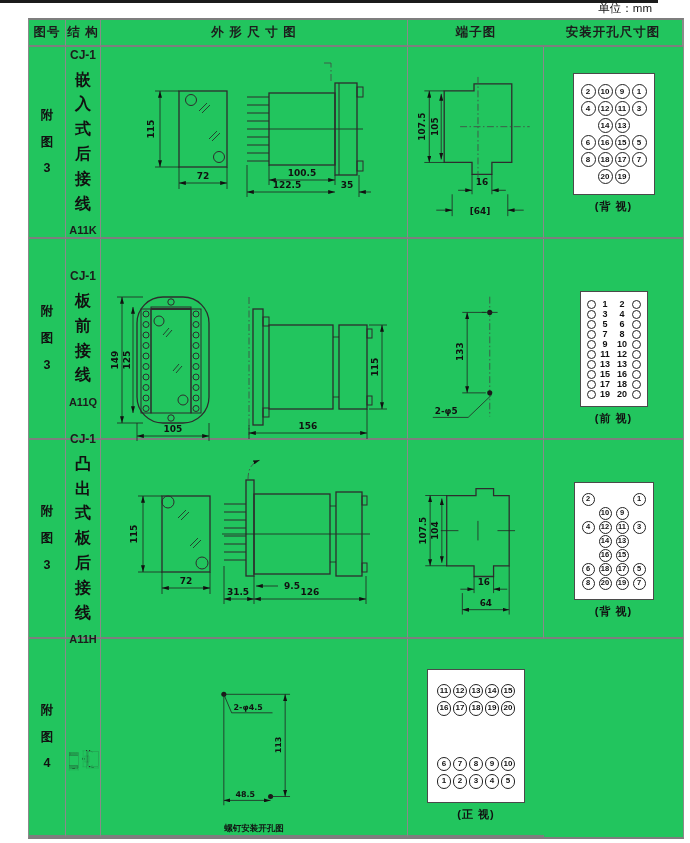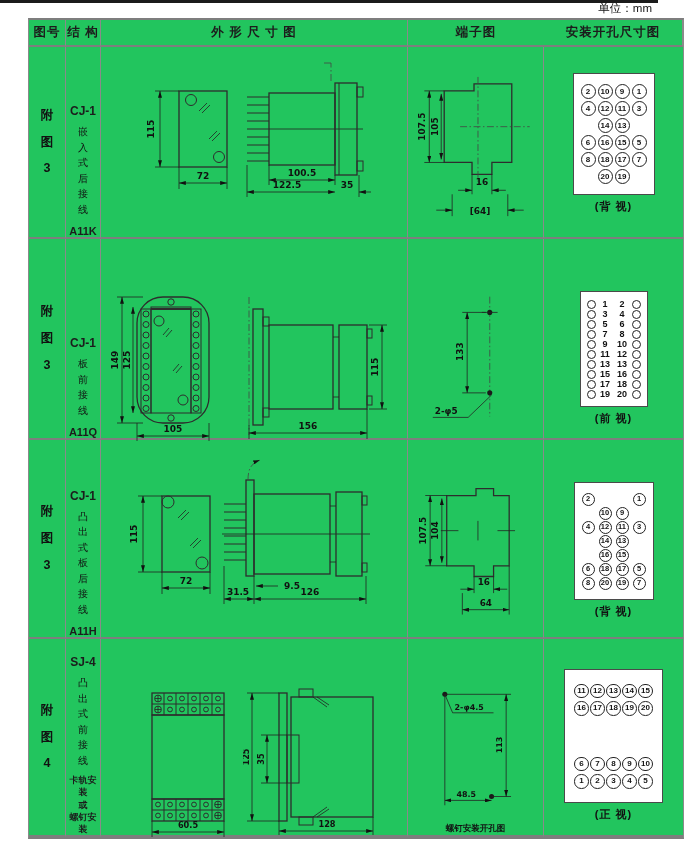--- a/index.html
+++ b/index.html
@@ -17,22 +17,22 @@
     grid-template-rows:27px 192px 201px 199px 198px;
     border-top:2px solid #7e7e7e;border-bottom:2px solid #7e7e7e;
     border-left:1.5px solid #8a8a8a;border-right:1.5px solid #8a8a8a;
     background:#22c55e;
   }
   .cell{border-right:1.5px solid #8a8a8a;border-bottom:2px solid #7e7e7e;
     display:flex;flex-direction:column;align-items:center;position:relative;min-width:0;min-height:0;}
   .cell.last{border-right:none;}
   .hc{justify-content:center;font-size:12.5px;font-weight:600;letter-spacing:1px;white-space:nowrap;}
   .figc{justify-content:center;}
-  .structc{justify-content:flex-end;}
-  .vtext{width:16px;word-break:break-all;text-align:center;font-size:10px;line-height:1.55;color:#111;}
+  .structc{justify-content:center;}
+  .vtext{width:16px;word-break:break-all;text-align:center;font-size:16px;line-height:1.55;color:#111;font-weight:bold;}
   .figtext{width:16px;word-break:break-all;text-align:center;font-size:12.5px;line-height:2.15;font-weight:600;color:#111;}
   .model{font-size:12px;font-weight:600;margin-bottom:6px;white-space:nowrap;}
   .code{font-size:11px;font-weight:600;margin-top:8px;white-space:nowrap;}
   .note{font-size:9px;font-weight:600;line-height:1.35;text-align:center;margin-top:6px;}
   .draw-row{flex-direction:row;justify-content:center;align-items:flex-start;gap:2px;}
   svg{display:block;}
   svg text{font-family:"DejaVu Sans","Liberation Sans",sans-serif;}
   .ol{stroke:#2d2d2d;stroke-width:1.3;fill:none;}
   .tl{stroke:#2d2d2d;stroke-width:1;fill:none;}
   .xl{stroke:#222;stroke-width:0.8;fill:none;}
@@ -433,27 +433,20 @@
           <span class="t-cell t-circ">19</span>
           <span class="t-cell t-circ">7</span>
         </div>
       </div>
     <div class="tcap">(背 视)</div>
   </div>
 
   <div class="cell figc">
     <div class="figtext">附图4</div>
   </div>
-  <div class="cell structc">
-    <div class="model">SJ-4</div>
-    <div class="vtext">凸出式前接线</div>
-    <div class="note">卡轨安装</div>
-    <div class="note" style="margin-top:0">或</div>
-    <div class="note" style="margin-top:0">螺钉安装</div>
-  </div>
   <div class="cell draw-row">
     <svg width="115" height="160" viewBox="0 0 115 160" style="margin-top:42px">
       <rect x="26" y="12" width="72" height="22" class="ol"></rect>
       <path d="M26,23 H98 M38,12 V34 M50,12 V34 M62,12 V34 M74,12 V34 M86,12 V34" class="tl"></path>
       <g class="tl">
         <circle cx="32" cy="17.5" r="3.4"></circle>
           <circle cx="32" cy="28.5" r="3.4"></circle>
         <circle cx="44" cy="17.5" r="2.4"></circle>
           <circle cx="56" cy="17.5" r="2.4"></circle>
           <circle cx="68" cy="17.5" r="2.4"></circle>

